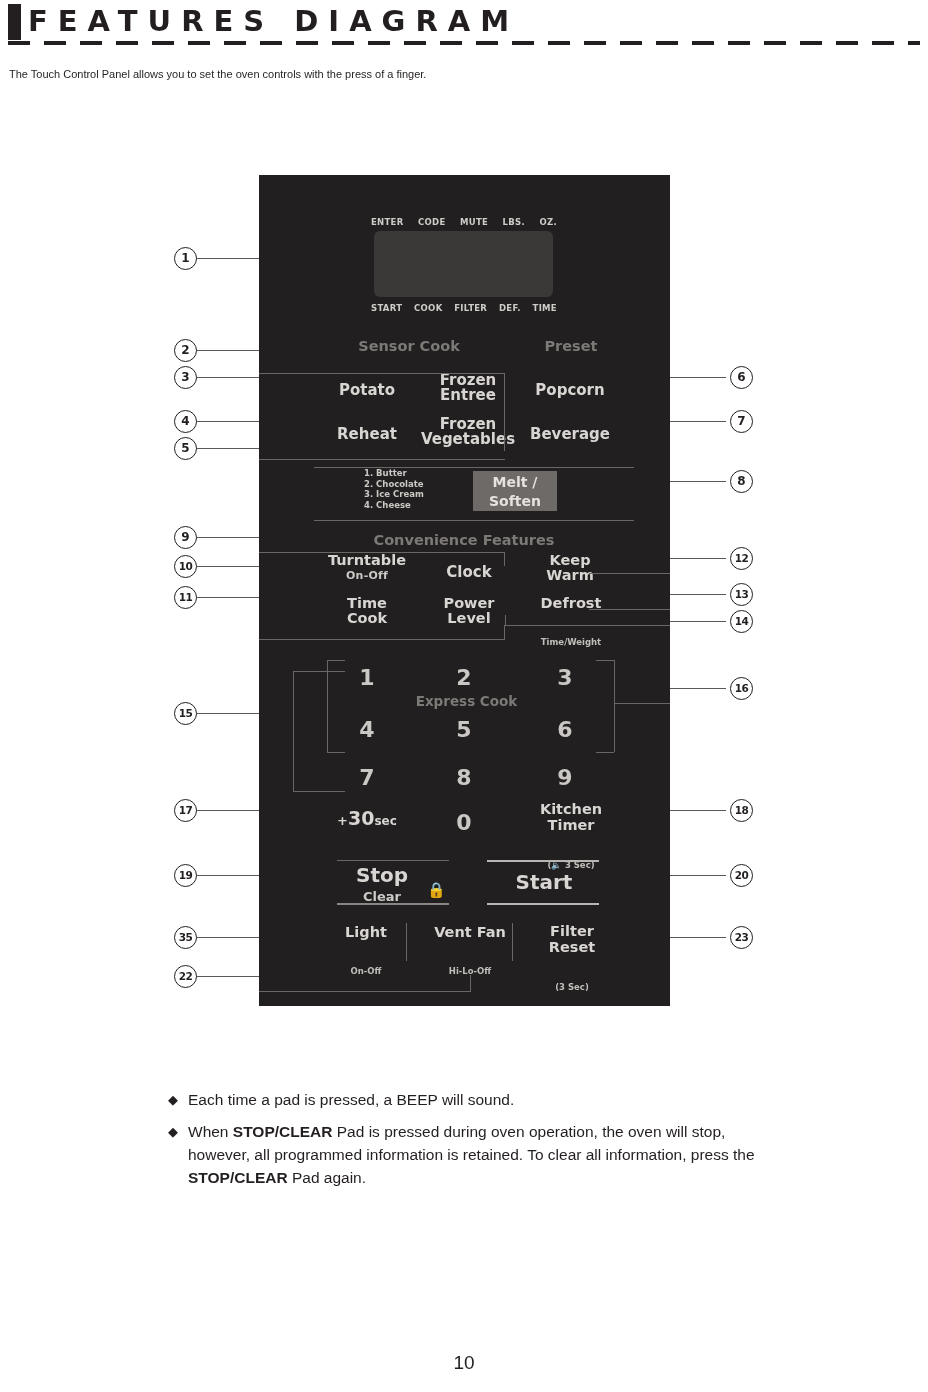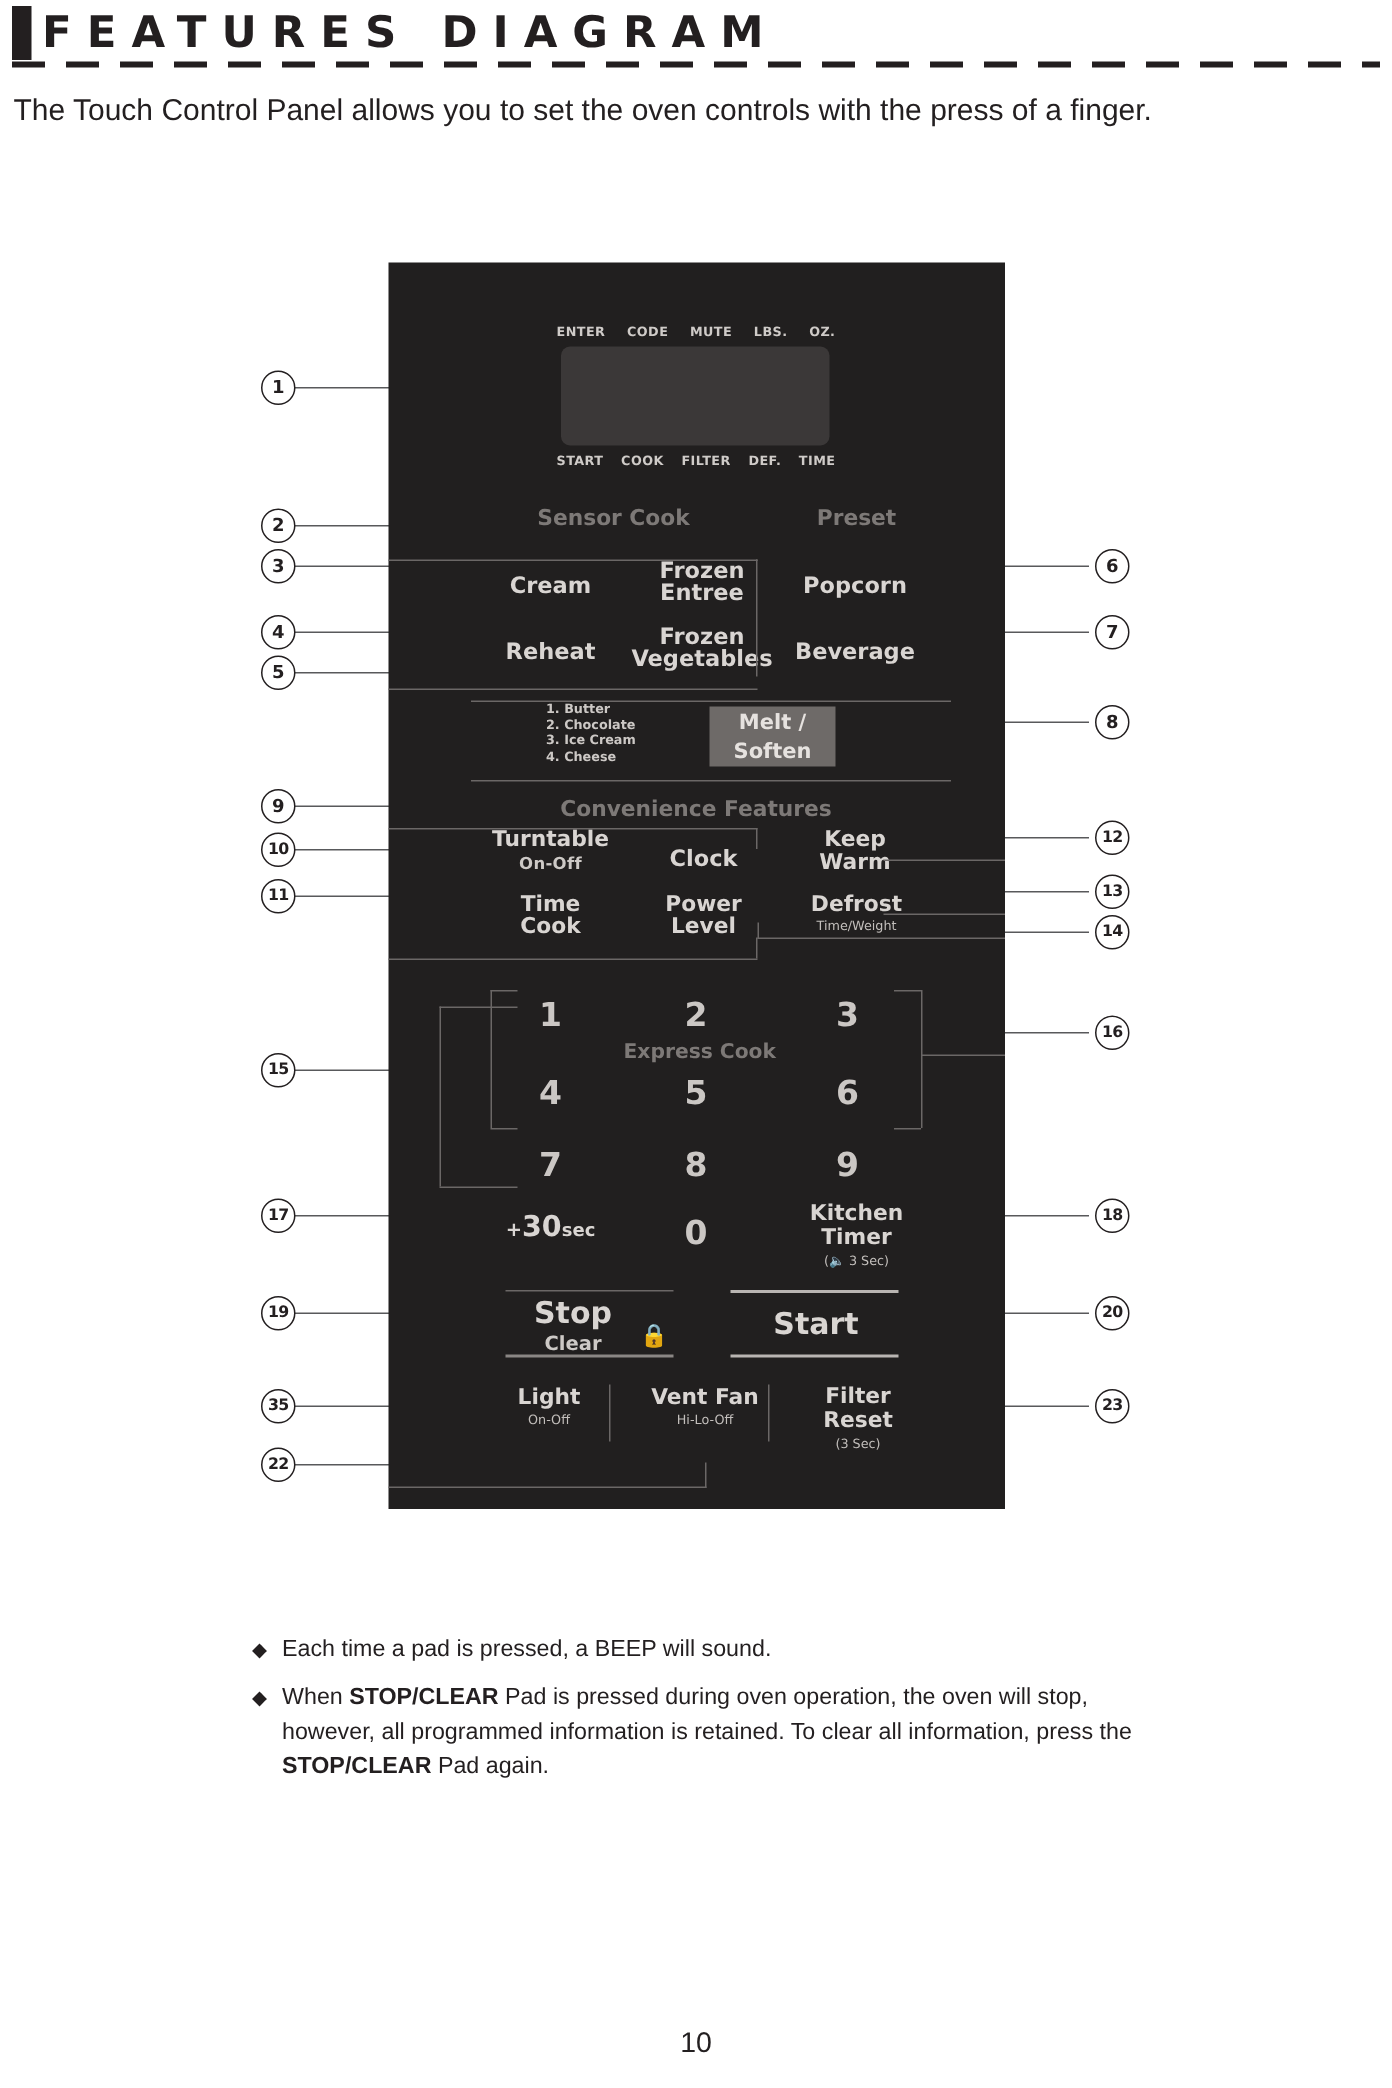--- a/index.html
+++ b/index.html
@@ -22,21 +22,21 @@
     color:#231f20;line-height:34px;white-space:nowrap;
   }
   .hdr-dash{
     position:absolute;left:8px;top:41px;width:912px;height:4px;
     background:repeating-linear-gradient(to right,#231f20 0 22px,transparent 22px 36px);
   }
 
   
   .intro{
     position:absolute;left:9px;top:63px;width:760px;
-    font-size:20px;line-height:22px;color:#231f20;
+    font-size:11px;line-height:22px;color:#231f20;
   }
 
   
   .stage{position:absolute;left:0;top:160px;width:928px;height:870px;}
 
   
   .panel{
     position:absolute;left:259px;top:15px;width:411px;height:831px;
     background:#211f1f;
   }
@@ -60,21 +60,21 @@
   .ptxt{position:absolute;color:#d7d3d0;font-family:"DejaVu Sans",sans-serif;white-space:nowrap;}
   .sect{
     color:#7d7977;font-size:14.5px;font-weight:600;
     text-align:center;
   }
   .pad{
     font-size:14px;font-weight:bold;color:#d9d5d2;text-align:center;
     line-height:15px;
   }
   .pad .sub{display:block;font-size:11px;font-weight:bold;color:#cdc9c6;letter-spacing:0.2px;}
-  .pad .sub2{display:block;font-size:8.5px;font-weight:normal;color:#c2bebb;}
+  .pad .sub2{display:block;font-size:8.5px;font-weight:bold;color:#c2bebb;margin-top:24px;}
   .digit{
     font-size:22px;font-weight:bold;color:#cbc7c4;text-align:center;
     font-family:"DejaVu Sans",sans-serif;
   }
   .bigpad{font-size:20px;font-weight:bold;color:#d9d5d2;text-align:center;line-height:21px;}
   .bigpad .sub{display:block;font-size:13px;font-weight:bold;color:#cdc9c6;}
 
   .meltbtn{
     position:absolute;left:214px;top:296px;width:84px;height:40px;
     background:#6e6a68;color:#e6e2df;
@@ -171,21 +171,21 @@
         <span>FILTER</span>
         <span>DEF.</span>
         <span>TIME</span>
       </div>
 
       <div class="ptxt sect" style="left:55px;top:163px;width:190px;">Sensor Cook</div>
       <div class="ptxt sect" style="left:252px;top:163px;width:120px;">Preset</div>
       <div class="ptxt sect" style="left:55px;top:357px;width:300px;">Convenience Features</div>
       <div class="ptxt sect" style="left:145px;top:518px;width:125px;font-size:13.5px;">Express Cook</div>
 
-      <div class="ptxt pad" style="left:58px;top:208px;width:100px;font-size:15px;">Cream</div>
+      <div class="ptxt pad" style="left:58px;top:208px;width:100px;font-size:15px;">Potato</div>
       <div class="ptxt pad" style="left:58px;top:252px;width:100px;font-size:15px;">Reheat</div>
 
       <div class="ptxt pad" style="left:154px;top:198px;width:110px;font-size:15px;">
         <span>Frozen</span><br>
         <span>Entree</span>
       </div>
       <div class="ptxt pad" style="left:149px;top:242px;width:120px;font-size:15px;">
         <span>Frozen</span><br>
         <span>Vegetables</span>
       </div>

